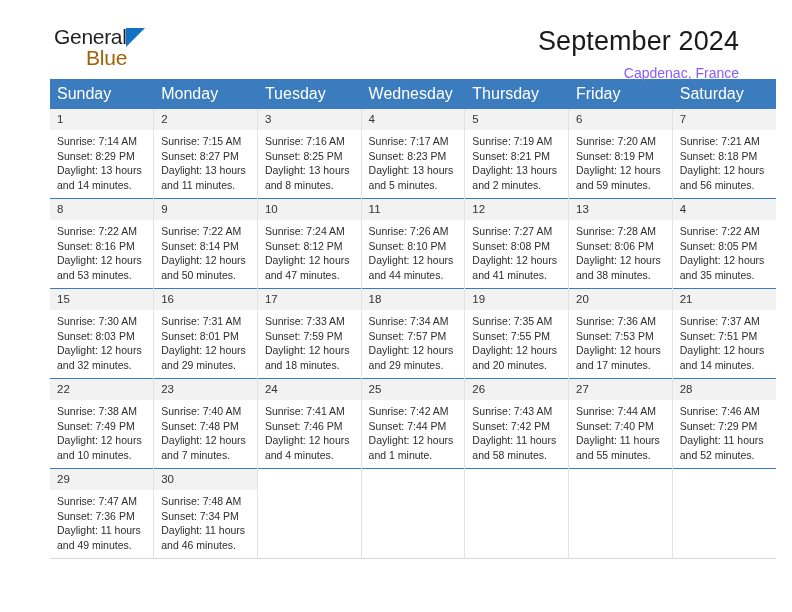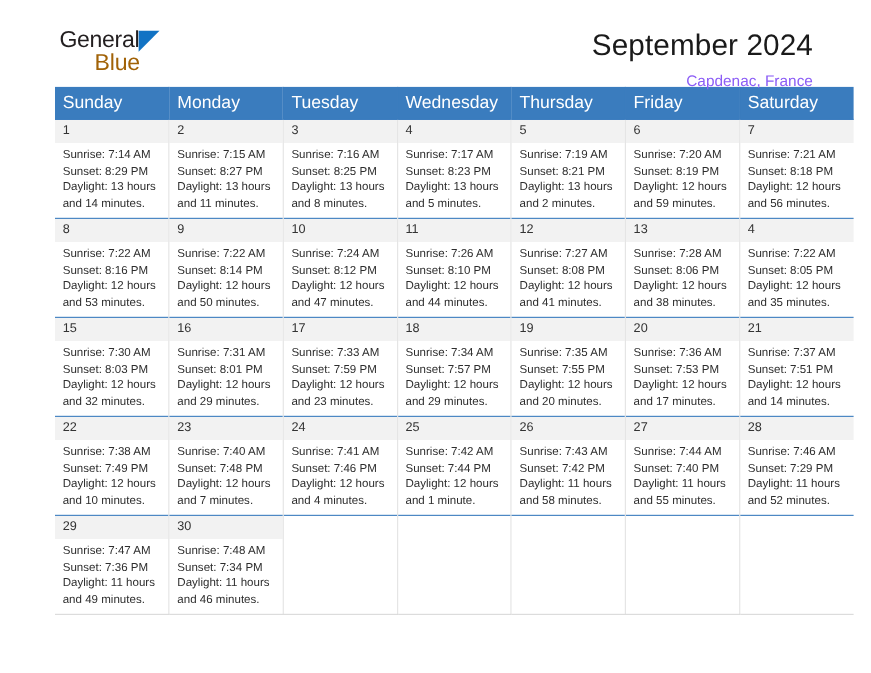--- a/index.html
+++ b/index.html
@@ -312,21 +312,21 @@
             <div>Daylight: 12 hours</div>
             <div>and 29 minutes.</div>
           </div>
         </td>
         <td>
           <div class="daynum">17</div>
           <div class="cell-lines">
             <div>Sunrise: 7:33 AM</div>
             <div>Sunset: 7:59 PM</div>
             <div>Daylight: 12 hours</div>
-            <div>and 23 minutes.</div>
+            <div>and 18 minutes.</div>
           </div>
         </td>
         <td>
           <div class="daynum">18</div>
           <div class="cell-lines">
             <div>Sunrise: 7:34 AM</div>
             <div>Sunset: 7:57 PM</div>
             <div>Daylight: 12 hours</div>
             <div>and 29 minutes.</div>
           </div>

